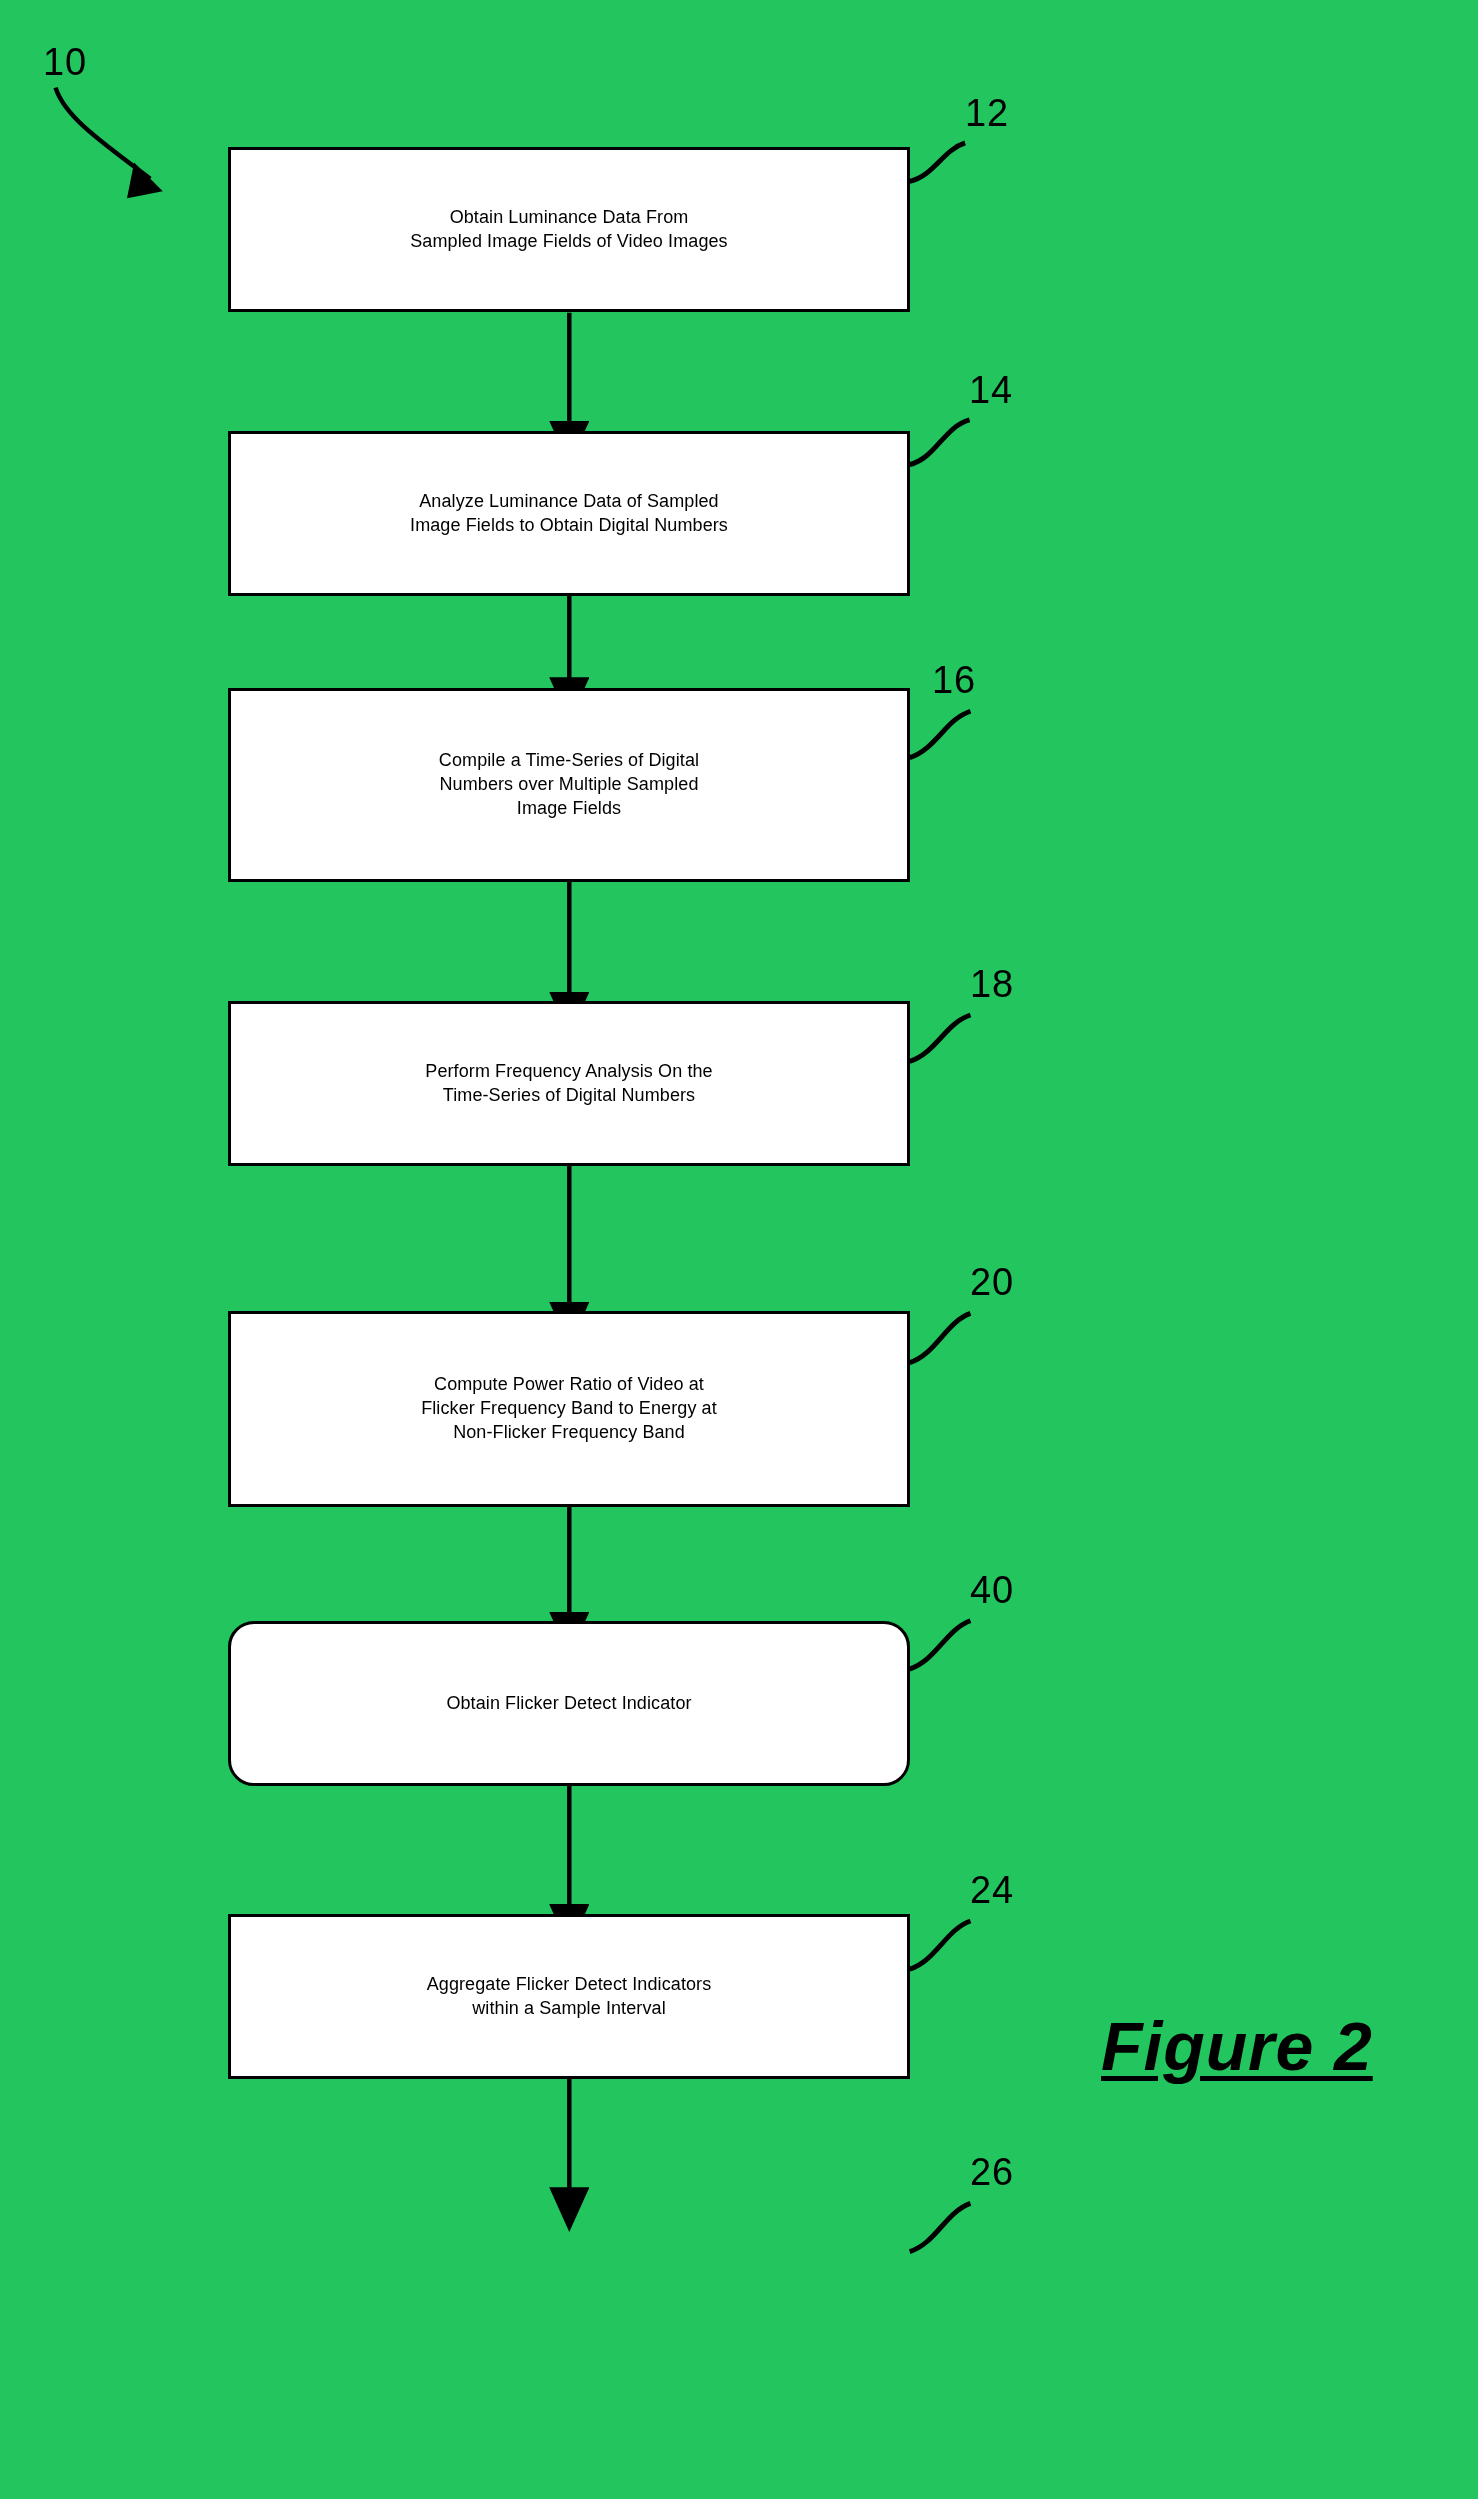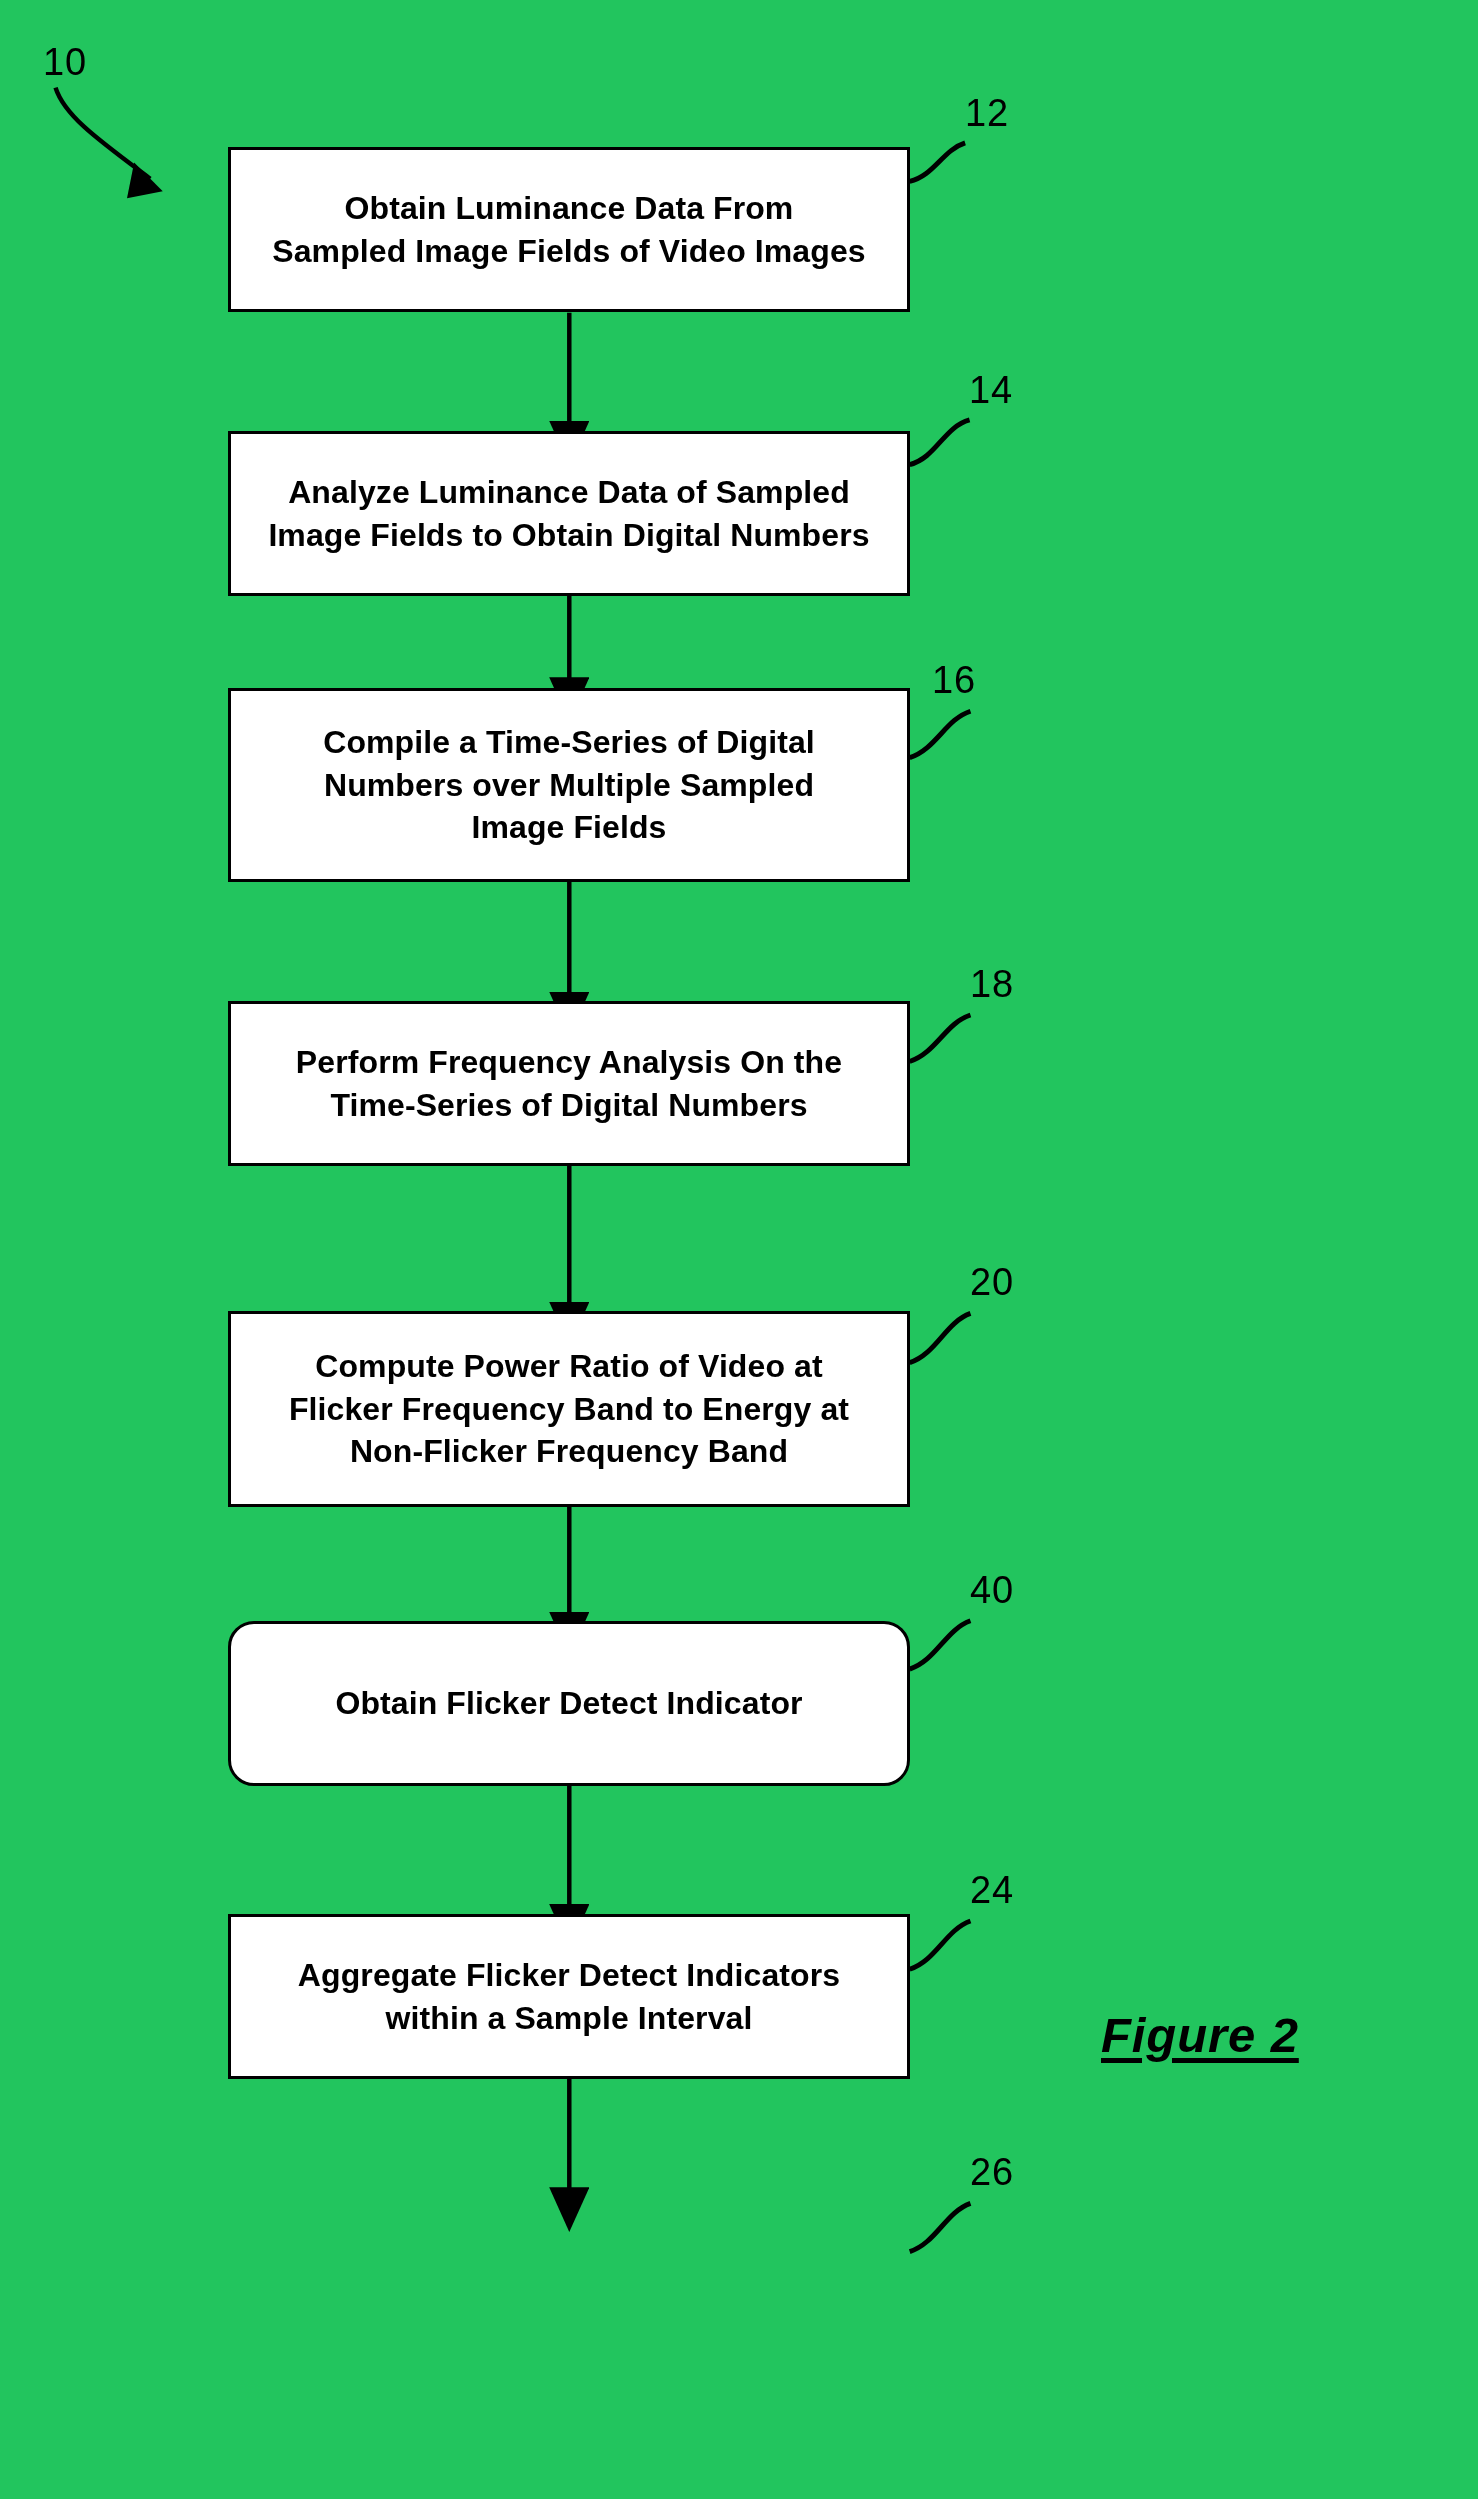--- a/index.html
+++ b/index.html
@@ -25,23 +25,23 @@
     position: absolute;
     box-sizing: border-box;
     border: 3.6px solid #000000;
     background: #ffffff;
     display: flex;
     align-items: center;
     justify-content: center;
     text-align: center;
   }
   .flow-box .box-text {
-    font-size: 32px;
+    font-size: 18px;
     line-height: 1.33;
-    font-weight: 700;
+    font-weight: 400;
     letter-spacing: 0.1px;
     white-space: pre-line;
     padding: 0 14.3px;
   }
 
   
   .ref-num {
     position: absolute;
     font-size: 38px;
     font-weight: 400;
@@ -57,21 +57,21 @@
     width: 1479px;
     height: 2500px;
     pointer-events: none;
   }
 
   
   #figure-caption {
     position: absolute;
     left: 1101px;
     top: 2007px;
-    font-size: 49px;
+    font-size: 68px;
     font-style: italic;
     font-weight: bold;
     letter-spacing: 0.9px;
     text-decoration: underline;
     text-underline-offset: 6.3px;
     text-decoration-thickness: 4.5px;
     white-space: nowrap;
   }
 </style>
 </head>

